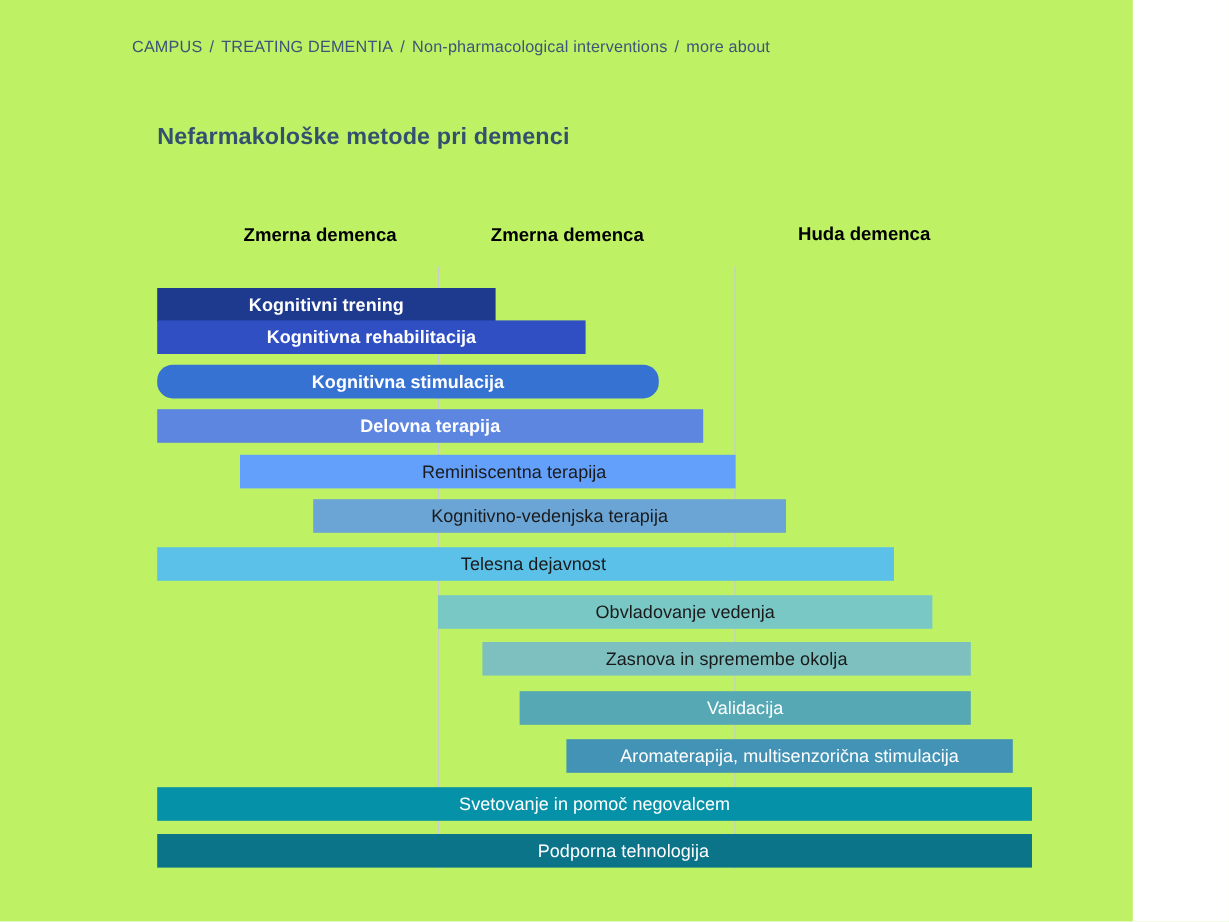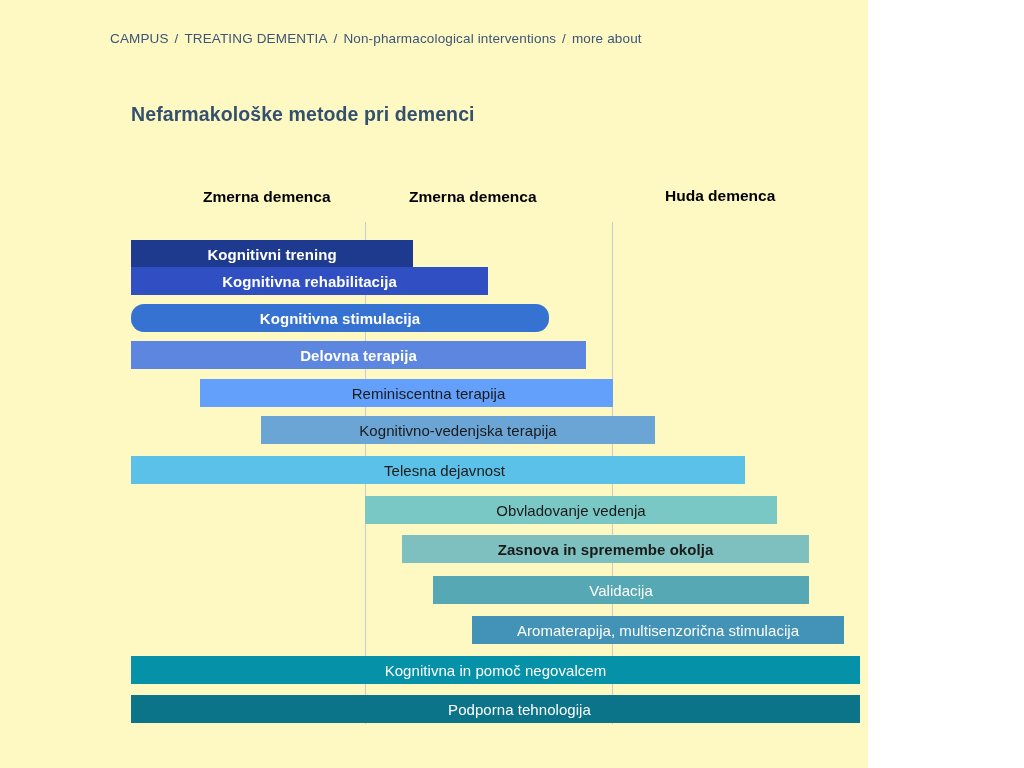--- a/index.html
+++ b/index.html
@@ -6,23 +6,23 @@
   * { box-sizing: border-box; }
   html, body {
     margin: 0; padding: 0;
     width: 1024px; height: 768px;
     background: #ffffff;
     font-family: "Liberation Sans", sans-serif;
     overflow: hidden;
   }
   #page {
     position: relative;
-    width: 868px;
+    width: 944px;
     height: 768px;
-    background: #fef9c3;
+    background: #bef264;
   }
   
   .breadcrumb {
     position: absolute;
     left: 110px;
     top: 31px;
     font-size: 13.5px;
     color: #3c5578;
     letter-spacing: 0.15px;
     white-space: nowrap;
@@ -107,29 +107,29 @@
       <div class="bar" style="left: 261px; top: 416px; width: 394px; background: rgb(107, 165, 214);">
         <span class="bar-label" style="color: rgb(26, 26, 26); font-weight: normal;">Kognitivno-vedenjska terapija</span>
       </div>
       <div class="bar" style="left: 131px; top: 456px; width: 614px; background: rgb(92, 193, 232);">
         <span class="bar-label" style="color: rgb(26, 26, 26); font-weight: normal; margin-left: 13px;">Telesna dejavnost</span>
       </div>
       <div class="bar" style="left: 365px; top: 496px; width: 412px; background: rgb(122, 200, 197);">
         <span class="bar-label" style="color: rgb(26, 26, 26); font-weight: normal;">Obvladovanje vedenja</span>
       </div>
       <div class="bar" style="left: 402px; top: 535px; width: 407px; background: rgb(125, 192, 191);">
-        <span class="bar-label" style="color: rgb(26, 26, 26); font-weight: bold;">Zasnova in spremembe okolja</span>
+        <span class="bar-label" style="color: rgb(26, 26, 26); font-weight: normal;">Zasnova in spremembe okolja</span>
       </div>
       <div class="bar" style="left: 433px; top: 576px; width: 376px; background: rgb(85, 168, 180);">
         <span class="bar-label" style="color: rgb(255, 255, 255); font-weight: normal;">Validacija</span>
       </div>
       <div class="bar" style="left: 472px; top: 616px; width: 372px; background: rgb(66, 147, 181);">
         <span class="bar-label" style="color: rgb(255, 255, 255); font-weight: normal;">Aromaterapija, multisenzorična stimulacija</span>
       </div>
       <div class="bar" style="left: 131px; top: 656px; width: 729px; background: rgb(5, 145, 168);">
-        <span class="bar-label" style="color: rgb(255, 255, 255); font-weight: normal;">Kognitivna in pomoč negovalcem</span>
+        <span class="bar-label" style="color: rgb(255, 255, 255); font-weight: normal;">Svetovanje in pomoč negovalcem</span>
       </div>
       <div class="bar" style="left: 131px; top: 695px; width: 729px; background: rgb(11, 116, 137); padding-left: 48px;">
         <span class="bar-label" style="color: rgb(255, 255, 255); font-weight: normal;">Podporna tehnologija</span>
       </div>
     </div>
 
 </div>
 
 </body></html>

